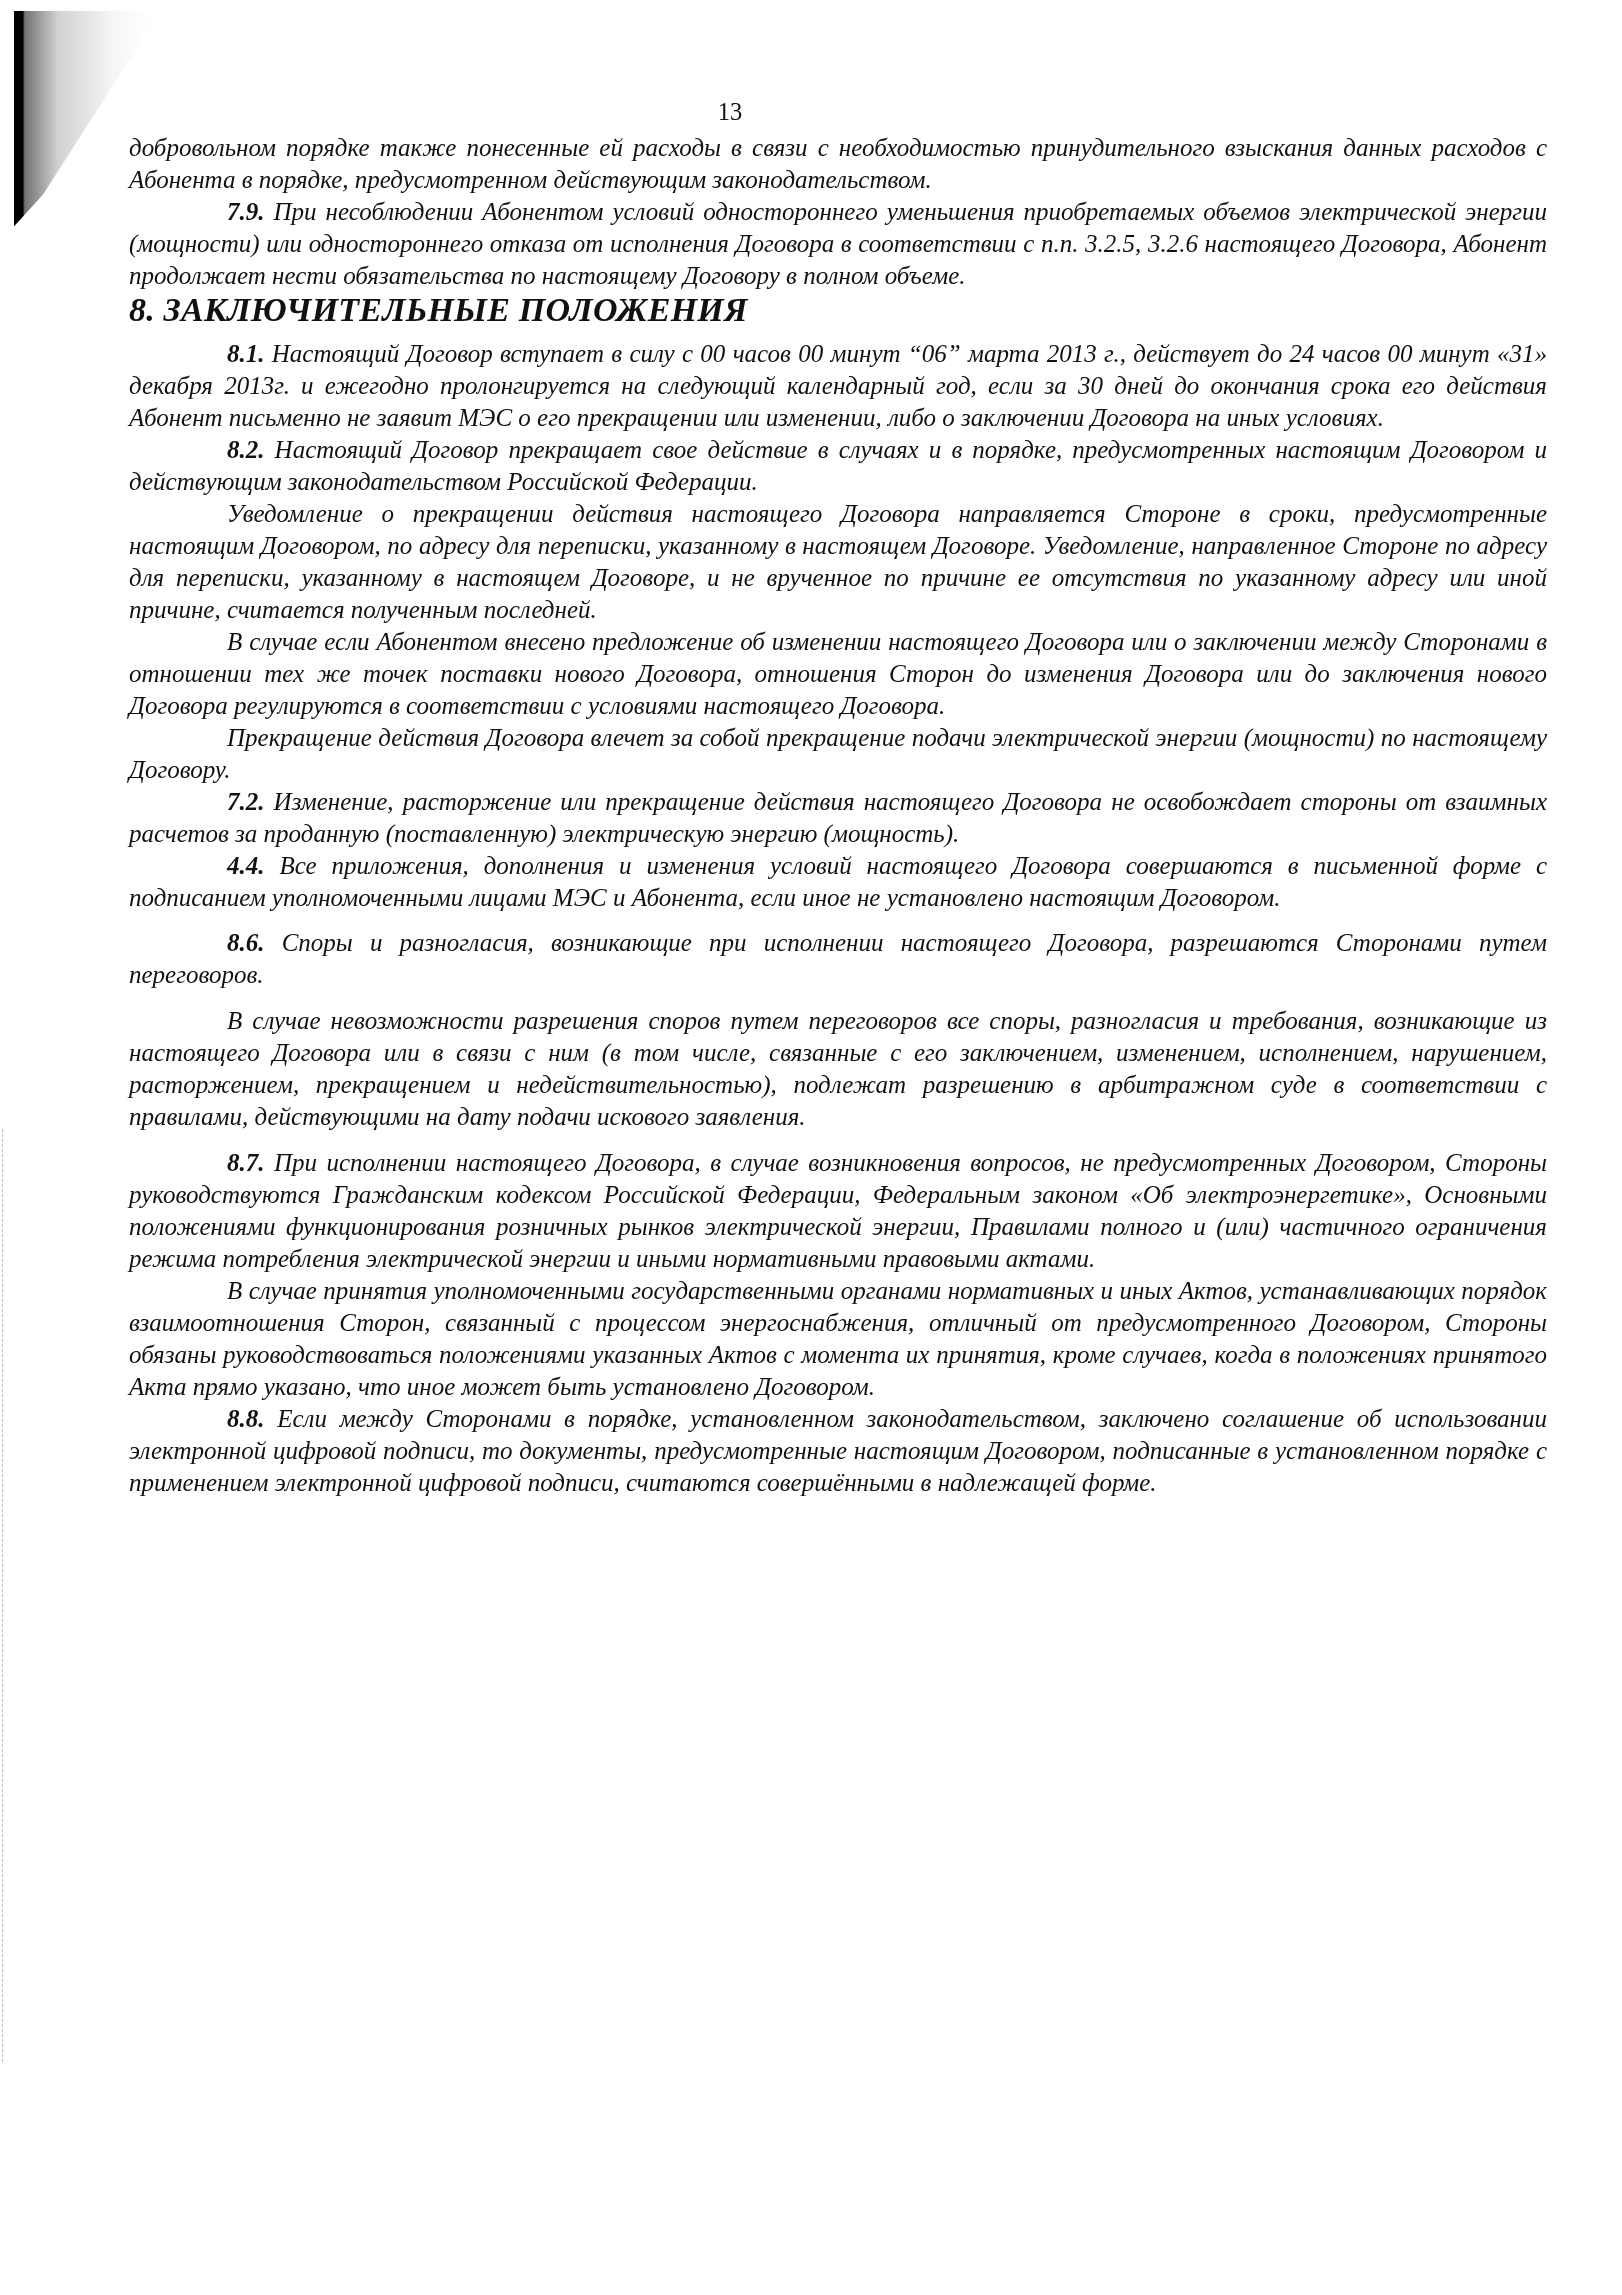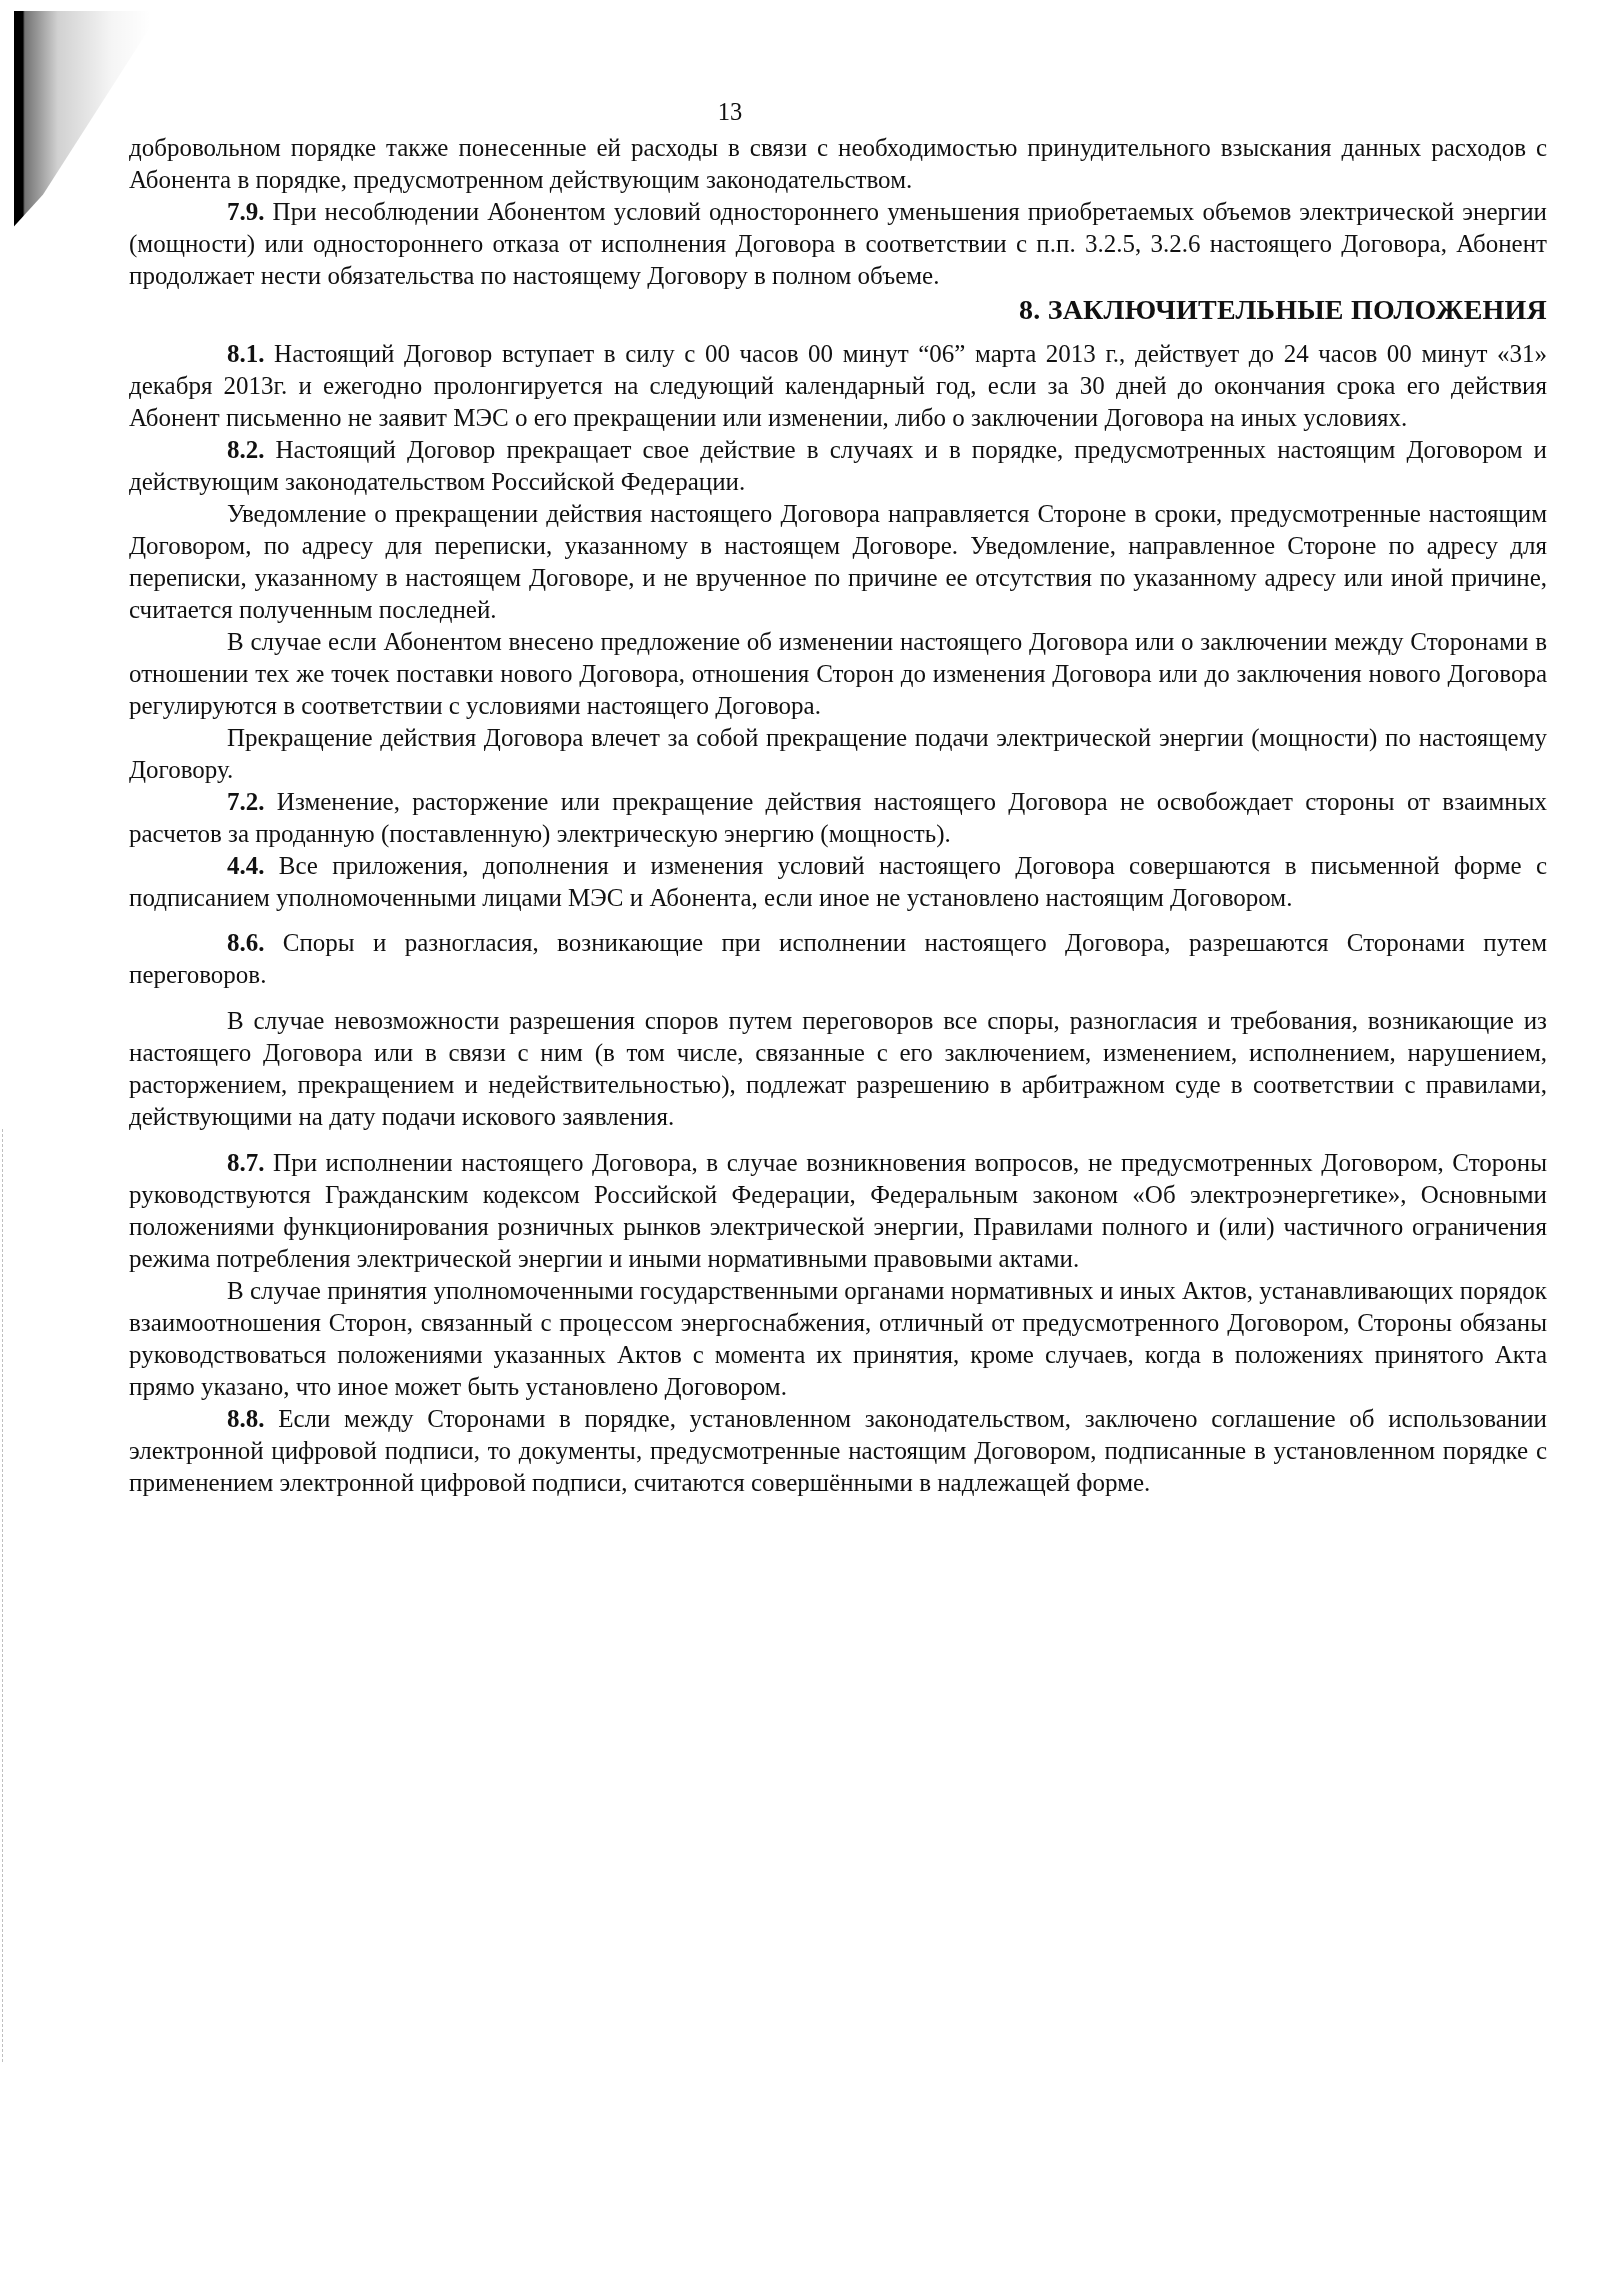--- a/index.html
+++ b/index.html
@@ -18,24 +18,24 @@
     border-left: 1px dashed rgba(0,0,0,0.25);
   }
   .page-number {
     position: absolute; top: 97px; left: 0; width: 1460px; text-align: center;
     font-size: 24.5px; line-height: 29.5px;
   }
   .content {
     position: absolute; left: 129px; top: 132px; width: 1418px;
     font-size: 25px; line-height: 32px; text-align: justify;
   }
-  .content p { margin: 0; }
+  .content p { margin: 0; font-style: italic; }
   .indent { text-indent: 98px; }
   .heading {
-    text-align: right; font-weight: bold; font-size: 28px;
+    text-align: left; font-weight: bold; font-size: 34px;
     margin: 2px 0 11.8px 0 !important; letter-spacing: 0.2px;
   }
   .num { font-weight: bold; }
   .gap { margin-top: 13.7px !important; }
 </style>
 </head>
 <body>
 
 <div class="scan-shadow"></div>
 <div class="scan-edge-line"></div>

